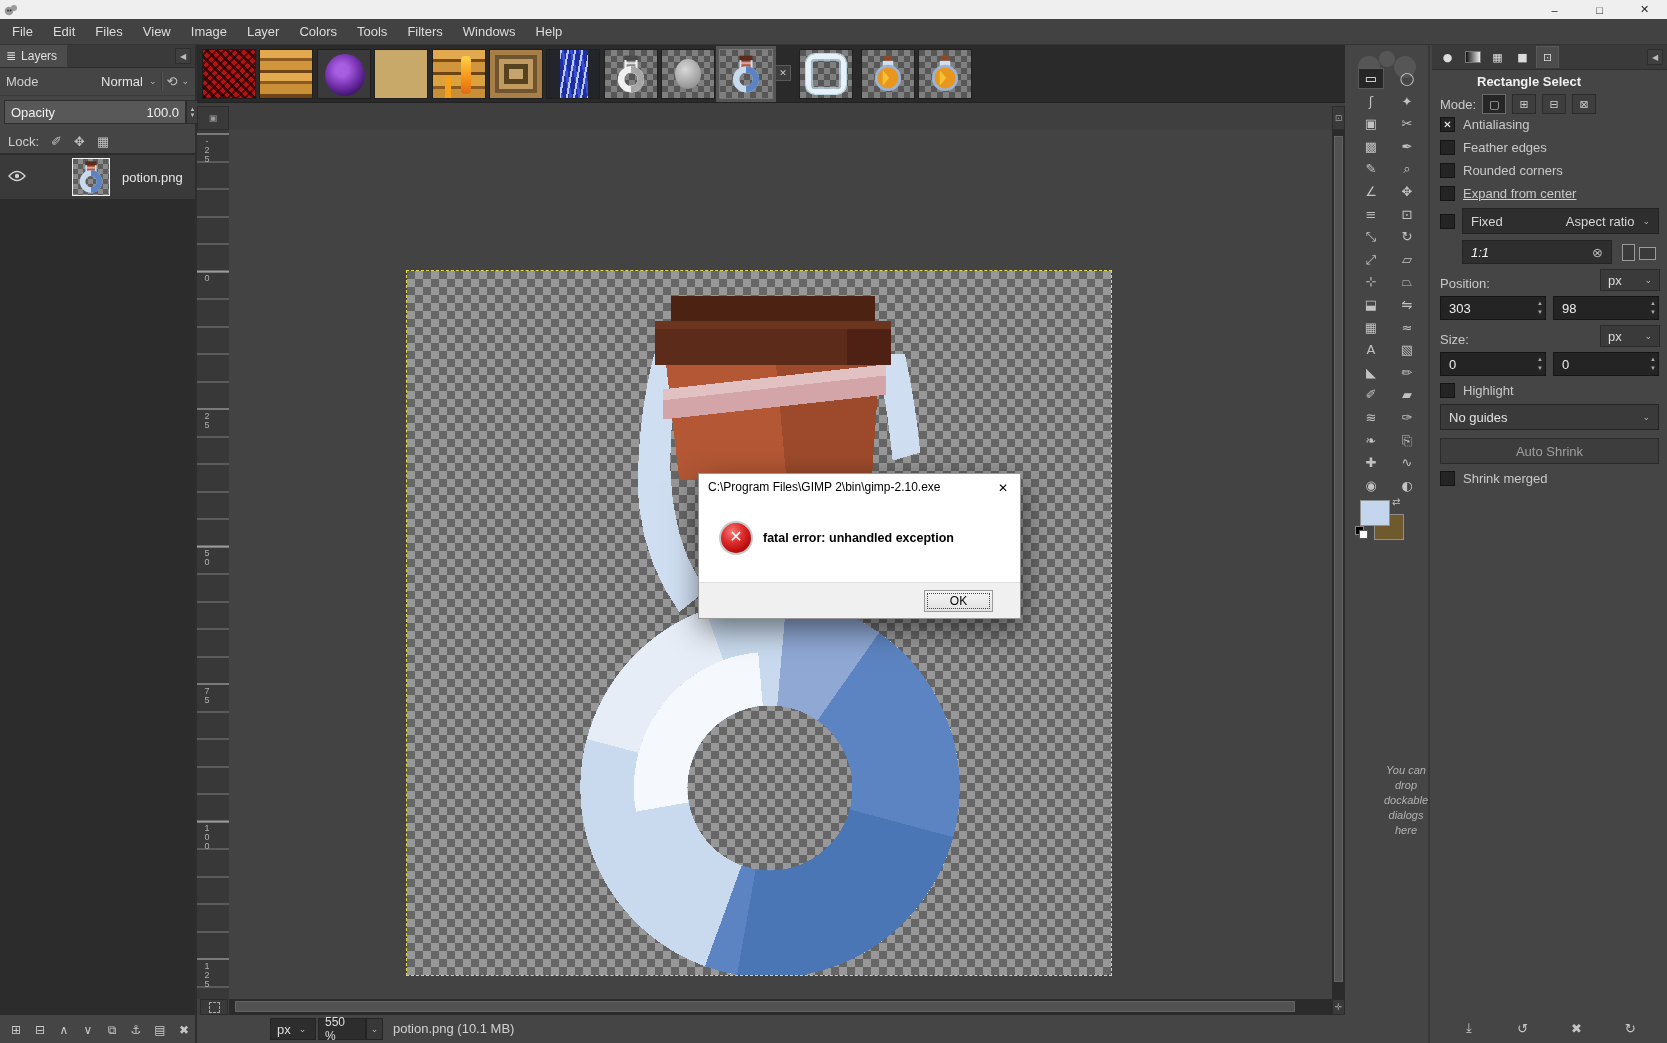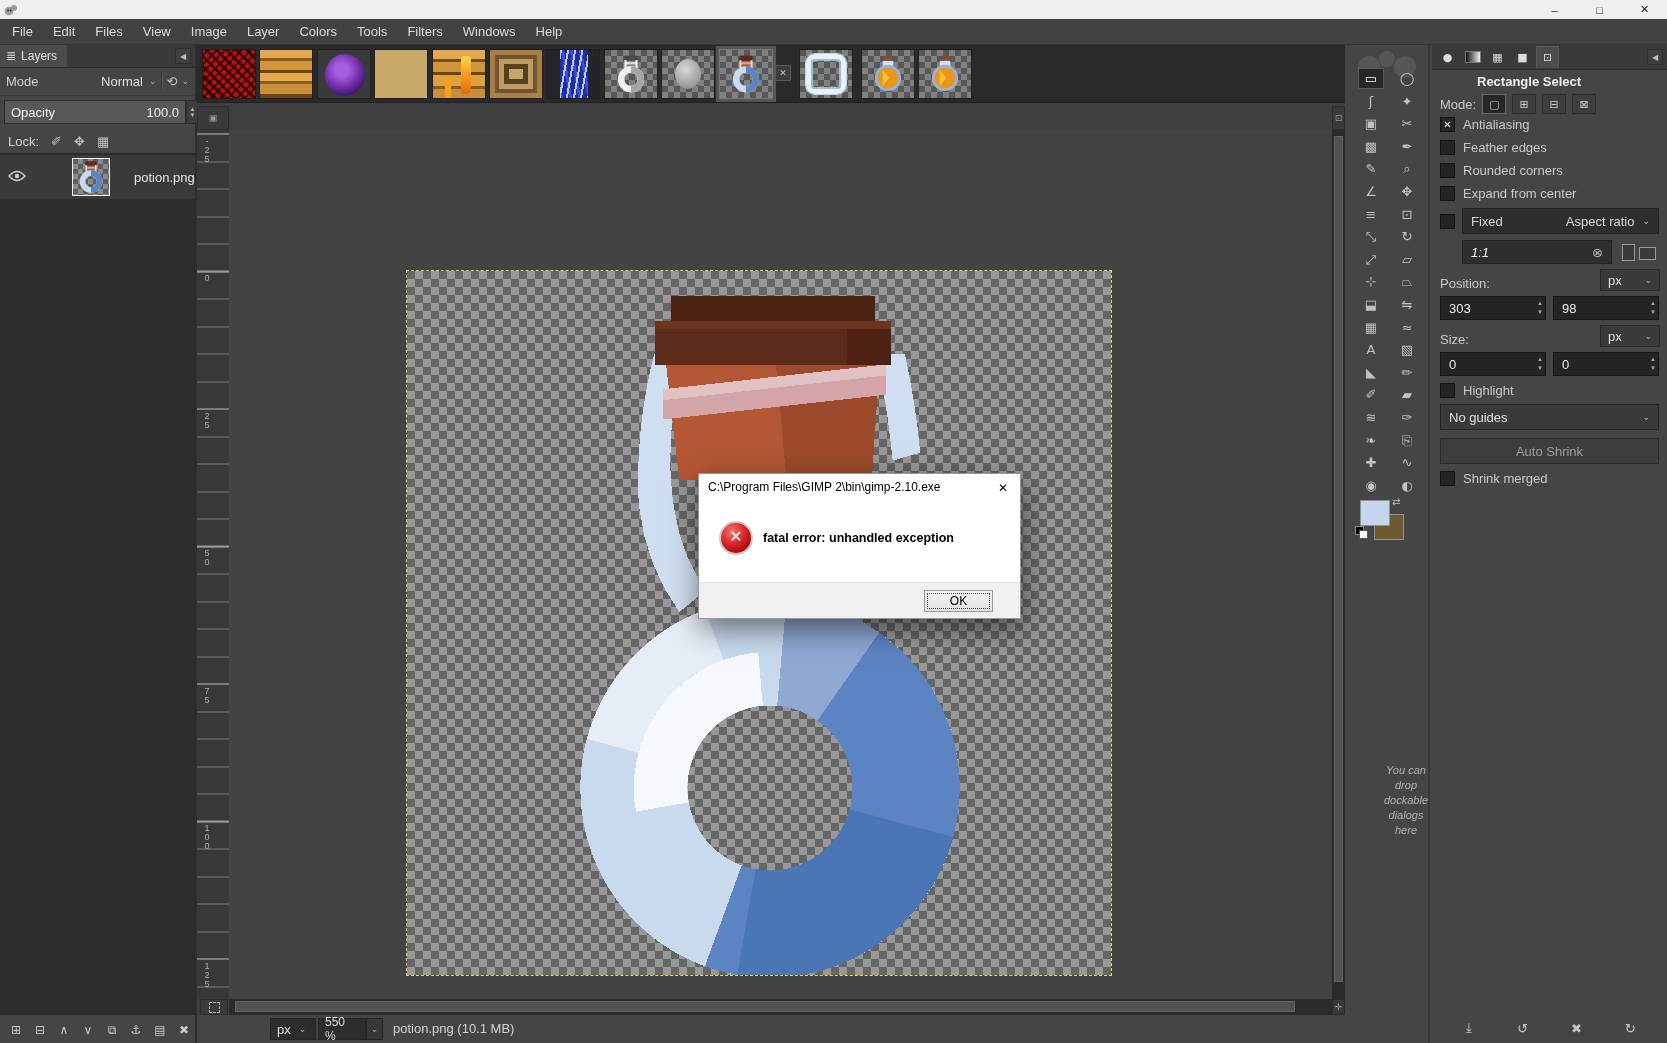--- a/index.html
+++ b/index.html
@@ -37,21 +37,21 @@
                display:flex;align-items:center;justify-content:space-between;padding:0 6px;box-sizing:border-box;color:#f0f0f0;}
   #opacity-spin{position:absolute;right:-14px;top:-1px;width:13px;height:24px;background:#3e3e3e;border:1px solid #2c2c2c;
                 display:flex;flex-direction:column;align-items:center;justify-content:center;font-size:6px;color:#bbb;box-sizing:border-box;}
   #lock-row{position:absolute;left:0;top:84px;width:100%;height:24px;display:flex;align-items:center;gap:12px;padding:0 8px;box-sizing:border-box;color:#cfcfcf;}
   #lock-row .lockicon{font-size:13px;color:#c0c0c0;}
   #layer-list{position:absolute;left:0;top:108px;width:100%;height:862px;background:#2c2c2c;}
   #layer-row{position:absolute;left:0;top:2px;width:100%;height:44px;background:#3a3a3a;display:flex;align-items:center;}
   #eye{width:34px;text-align:center;}
   #layer-thumb{width:38px;height:38px;margin-left:38px;border:1px solid #f2f2f2;box-sizing:border-box;
                background:repeating-conic-gradient(#8a8a8a 0% 25%, #5e5e5e 0% 50%) 0 0/10px 10px;}
-  #layer-name{margin-left:24px;color:#e6e6e6;}
+  #layer-name{margin-left:12px;color:#e6e6e6;}
   #layer-actions{position:absolute;left:0;top:975px;width:100%;height:22px;display:flex;padding-left:5px;gap:2px;}
   .layact{width:22px;height:20px;display:flex;align-items:center;justify-content:center;color:#c8c8c8;font-size:12px;}
 
   
   #thumbstrip{position:absolute;left:197px;top:45px;width:1148px;height:58px;background:#2a2a2a;border-bottom:1px solid #222;box-sizing:border-box;}
   .thumb{position:absolute;top:4px;width:54px;height:50px;border:1px solid #1f1f1f;box-sizing:border-box;overflow:hidden;}
   .thumb svg{display:block;width:42px;height:42px;margin:3px auto;}
   .t-checker{background:repeating-conic-gradient(#808080 0% 25%, #575757 0% 50%) 0 0/12px 12px;}
   .kind-red{background:#b01414;
     background-image:repeating-linear-gradient(45deg,rgba(0,0,0,.6) 0 3px,transparent 3px 7px),
@@ -496,21 +496,21 @@
             <span class="cb-label">Antialiasing</span>
           </div>
           <div class="cb-row" style="top: 94px;">
             <span class="cb"></span>
             <span class="cb-label">Feather edges</span>
           </div>
           <div class="cb-row" style="top: 117px;">
             <span class="cb"></span>
             <span class="cb-label">Rounded corners</span>
           </div>
-          <div class="cb-row" style="top: 140px;">
+          <div class="cb-row" style="top: 140px; text-decoration: underline;">
             <span class="cb"></span>
             <span class="cb-label">Expand from center</span>
           </div>
         </div>
 
       <div class="cb-row" id="fixed-cb">
           <span class="cb"></span>
         </div>
       <div class="to-panel" id="fixed-panel">
         <span>Fixed</span>

